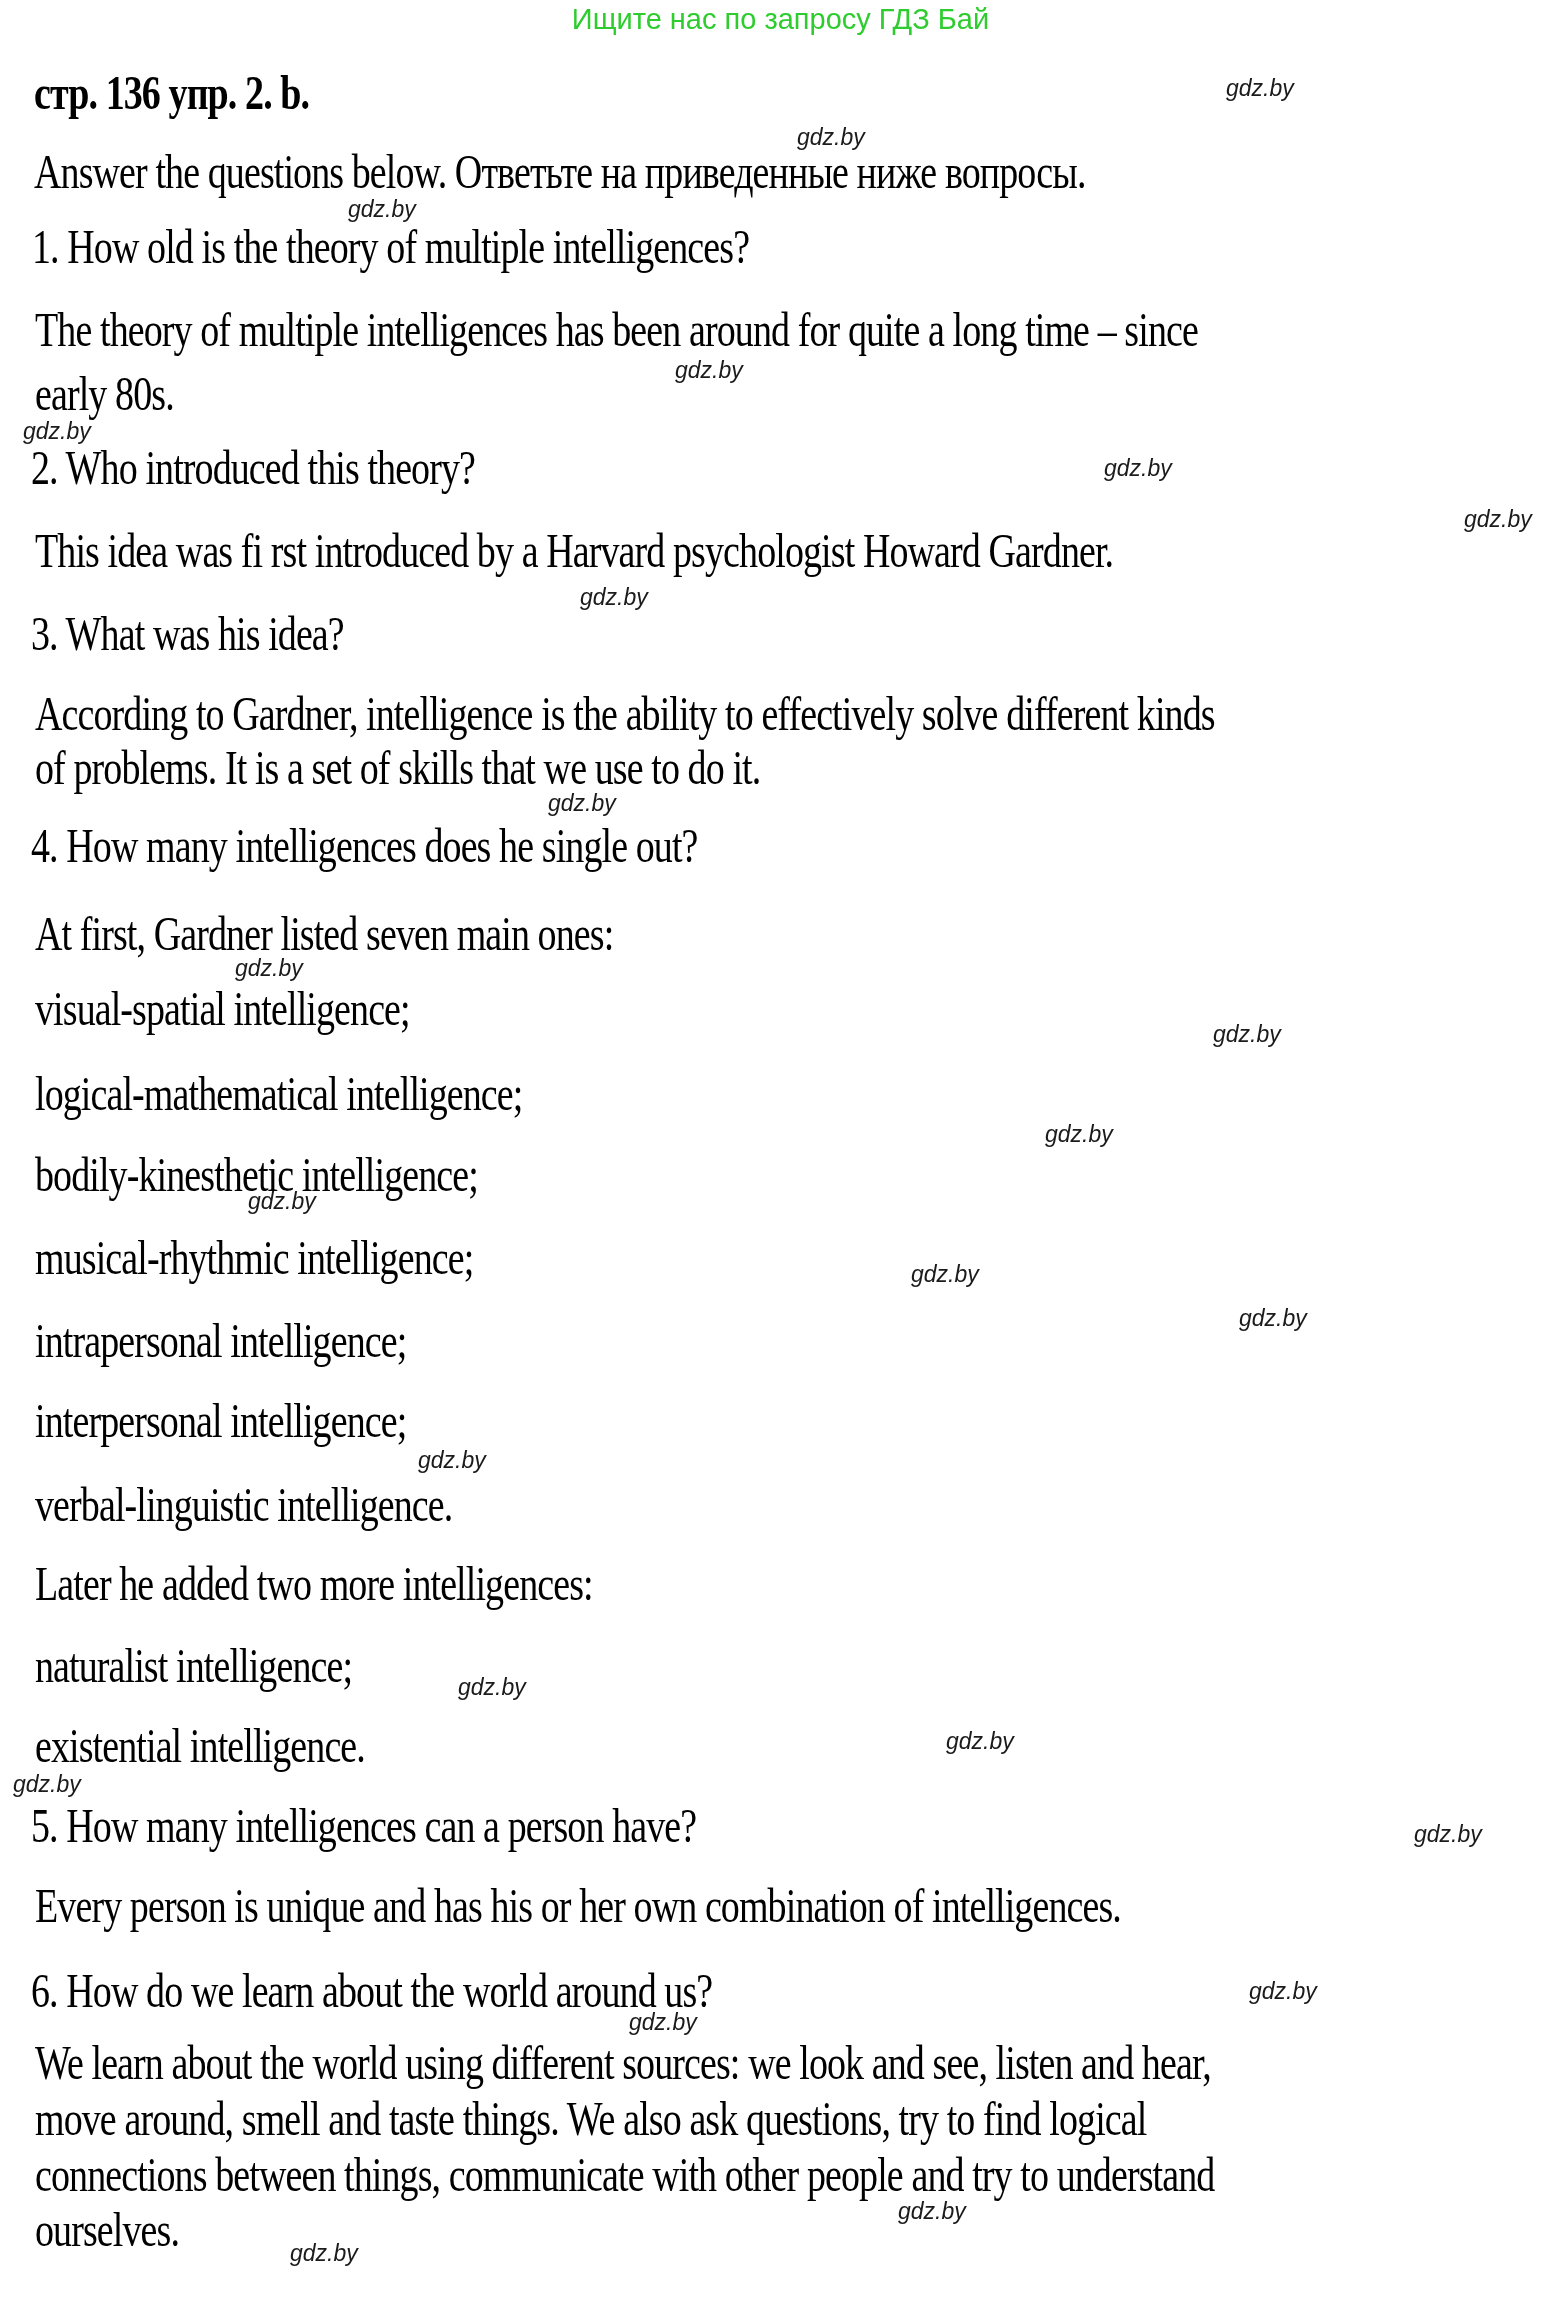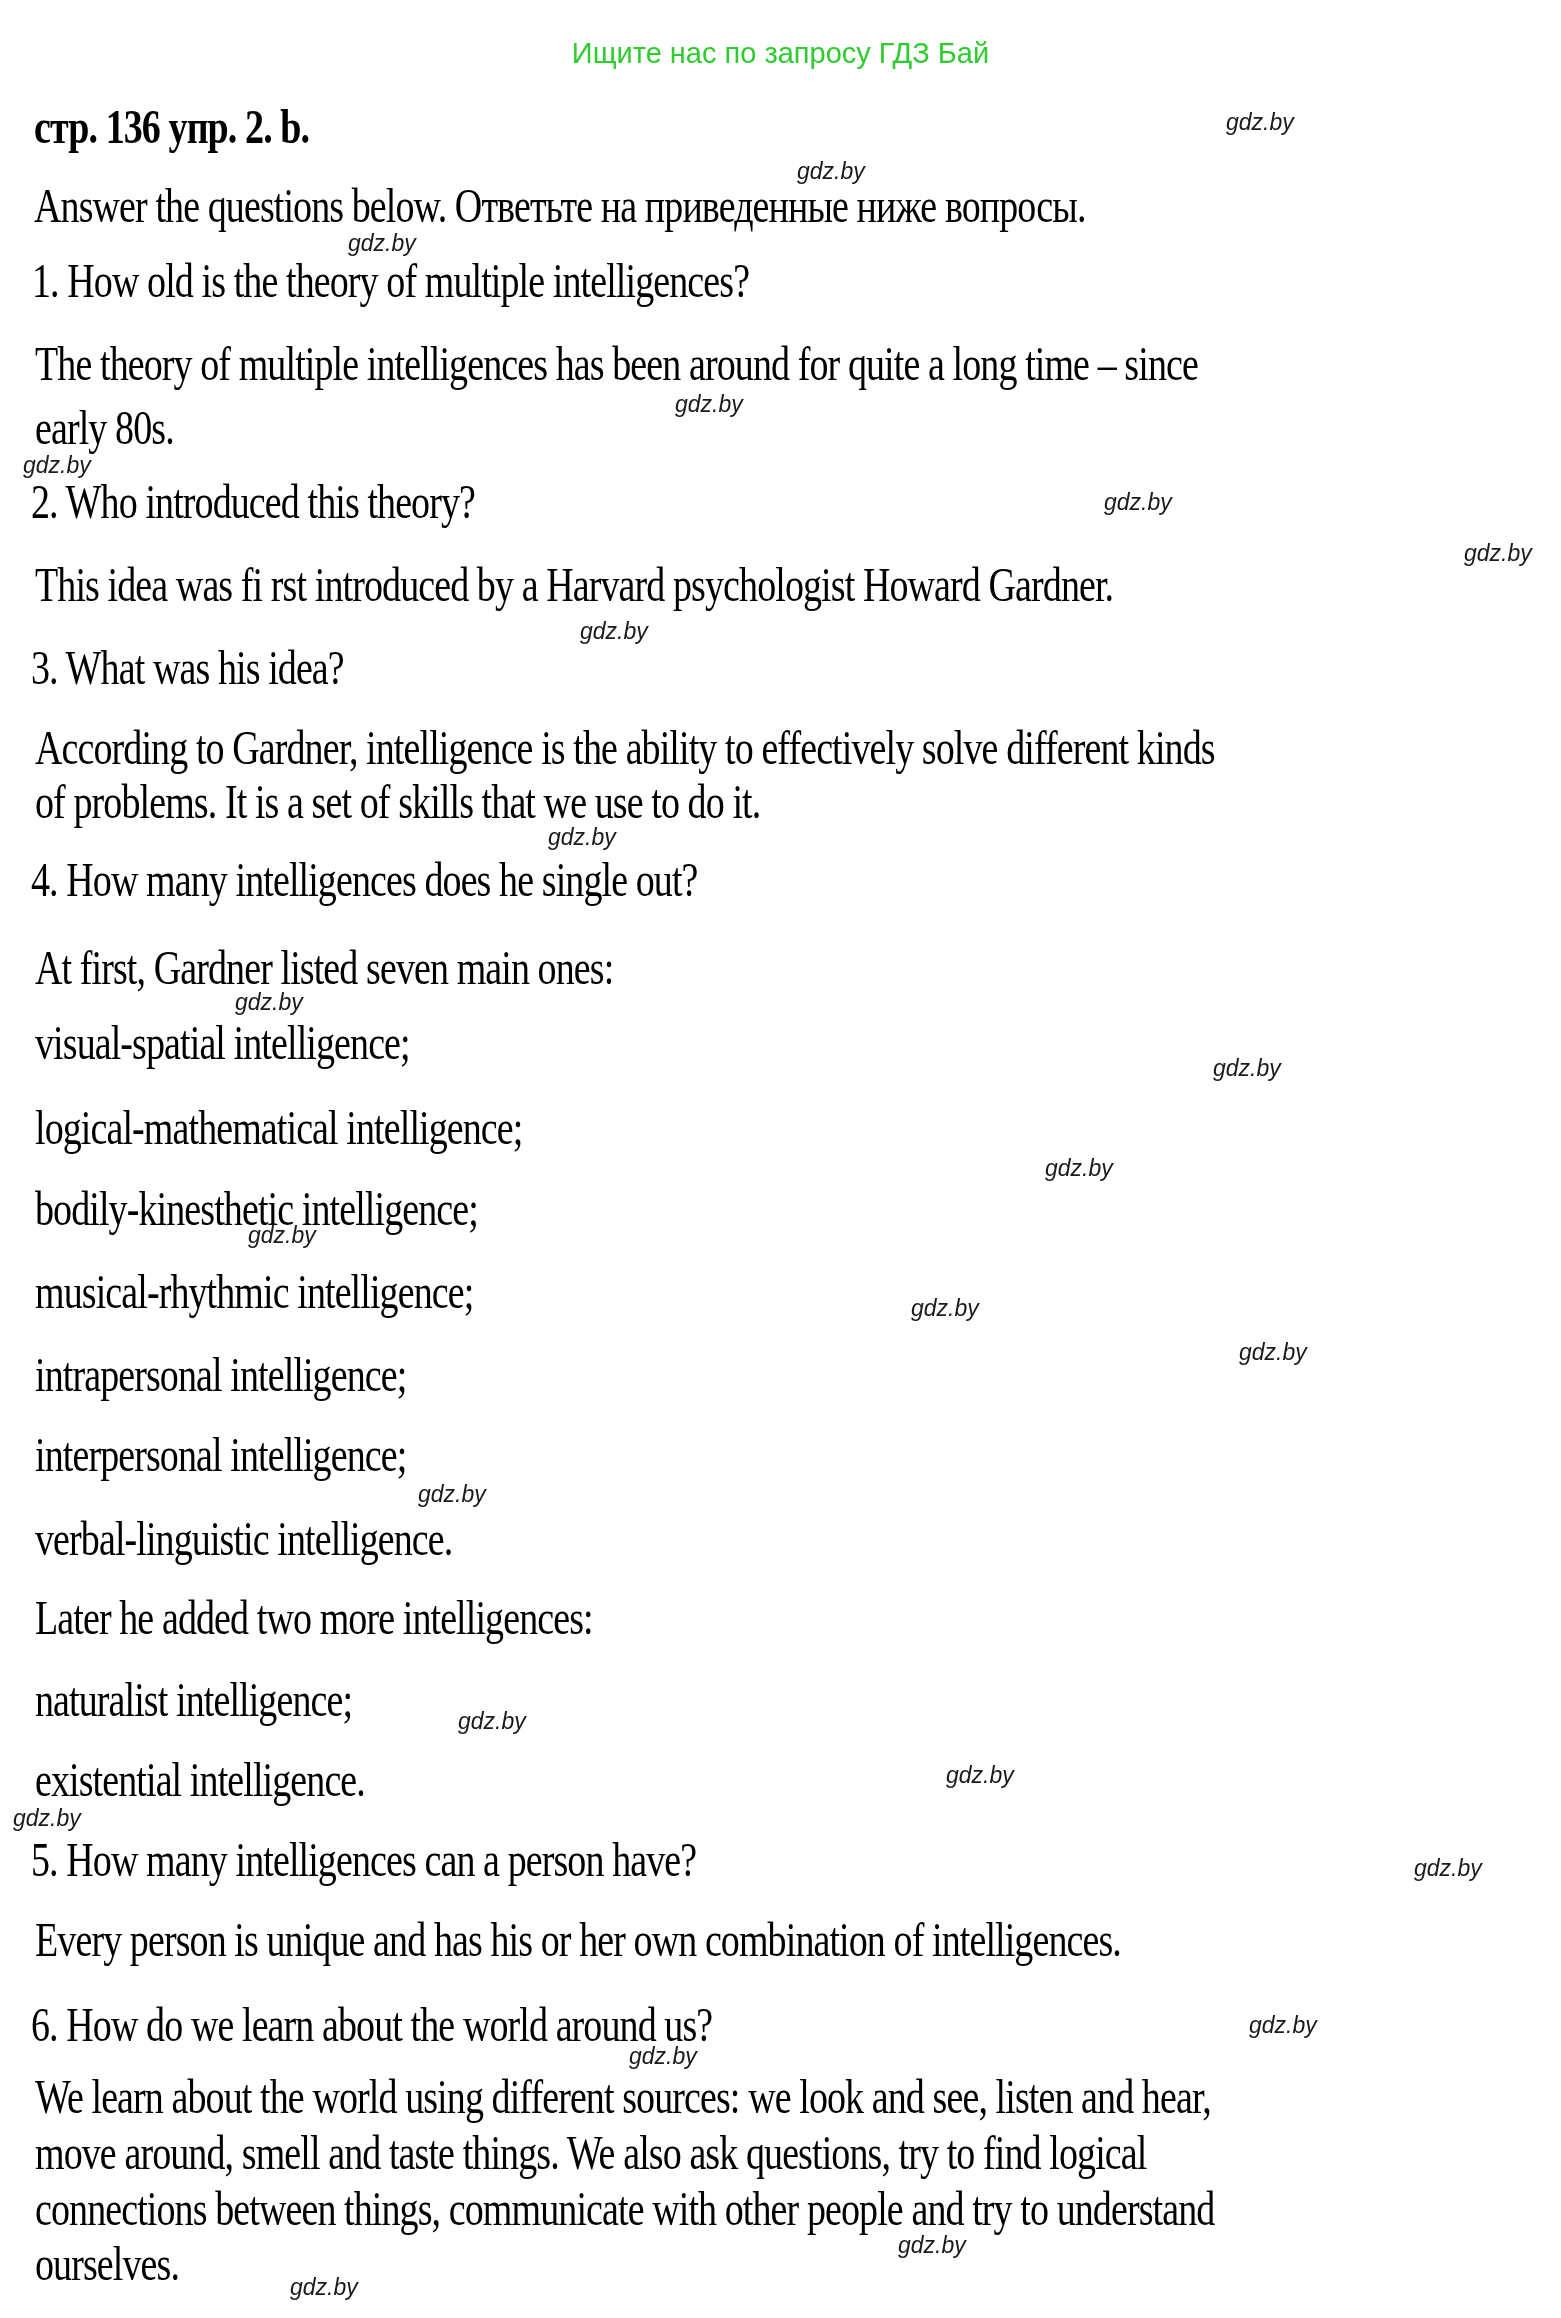--- a/index.html
+++ b/index.html
@@ -3,21 +3,20 @@
 <meta charset="utf-8">
 <style>
   html,body{margin:0;padding:0;background:#ffffff;}
   #page{
     position:relative;
     width:1561px;
     height:2280px;
     background:#ffffff;
     overflow:hidden;
     font-family:"Liberation Serif","DejaVu Serif",serif;
-    margin-top:34px;
   }
   
   .ln{
     position:absolute;
     font-family:"Liberation Serif","DejaVu Serif",serif;
     font-size:38px;
     line-height:1;
     letter-spacing:-0.9px;
     color:#000000;
     white-space:pre;

